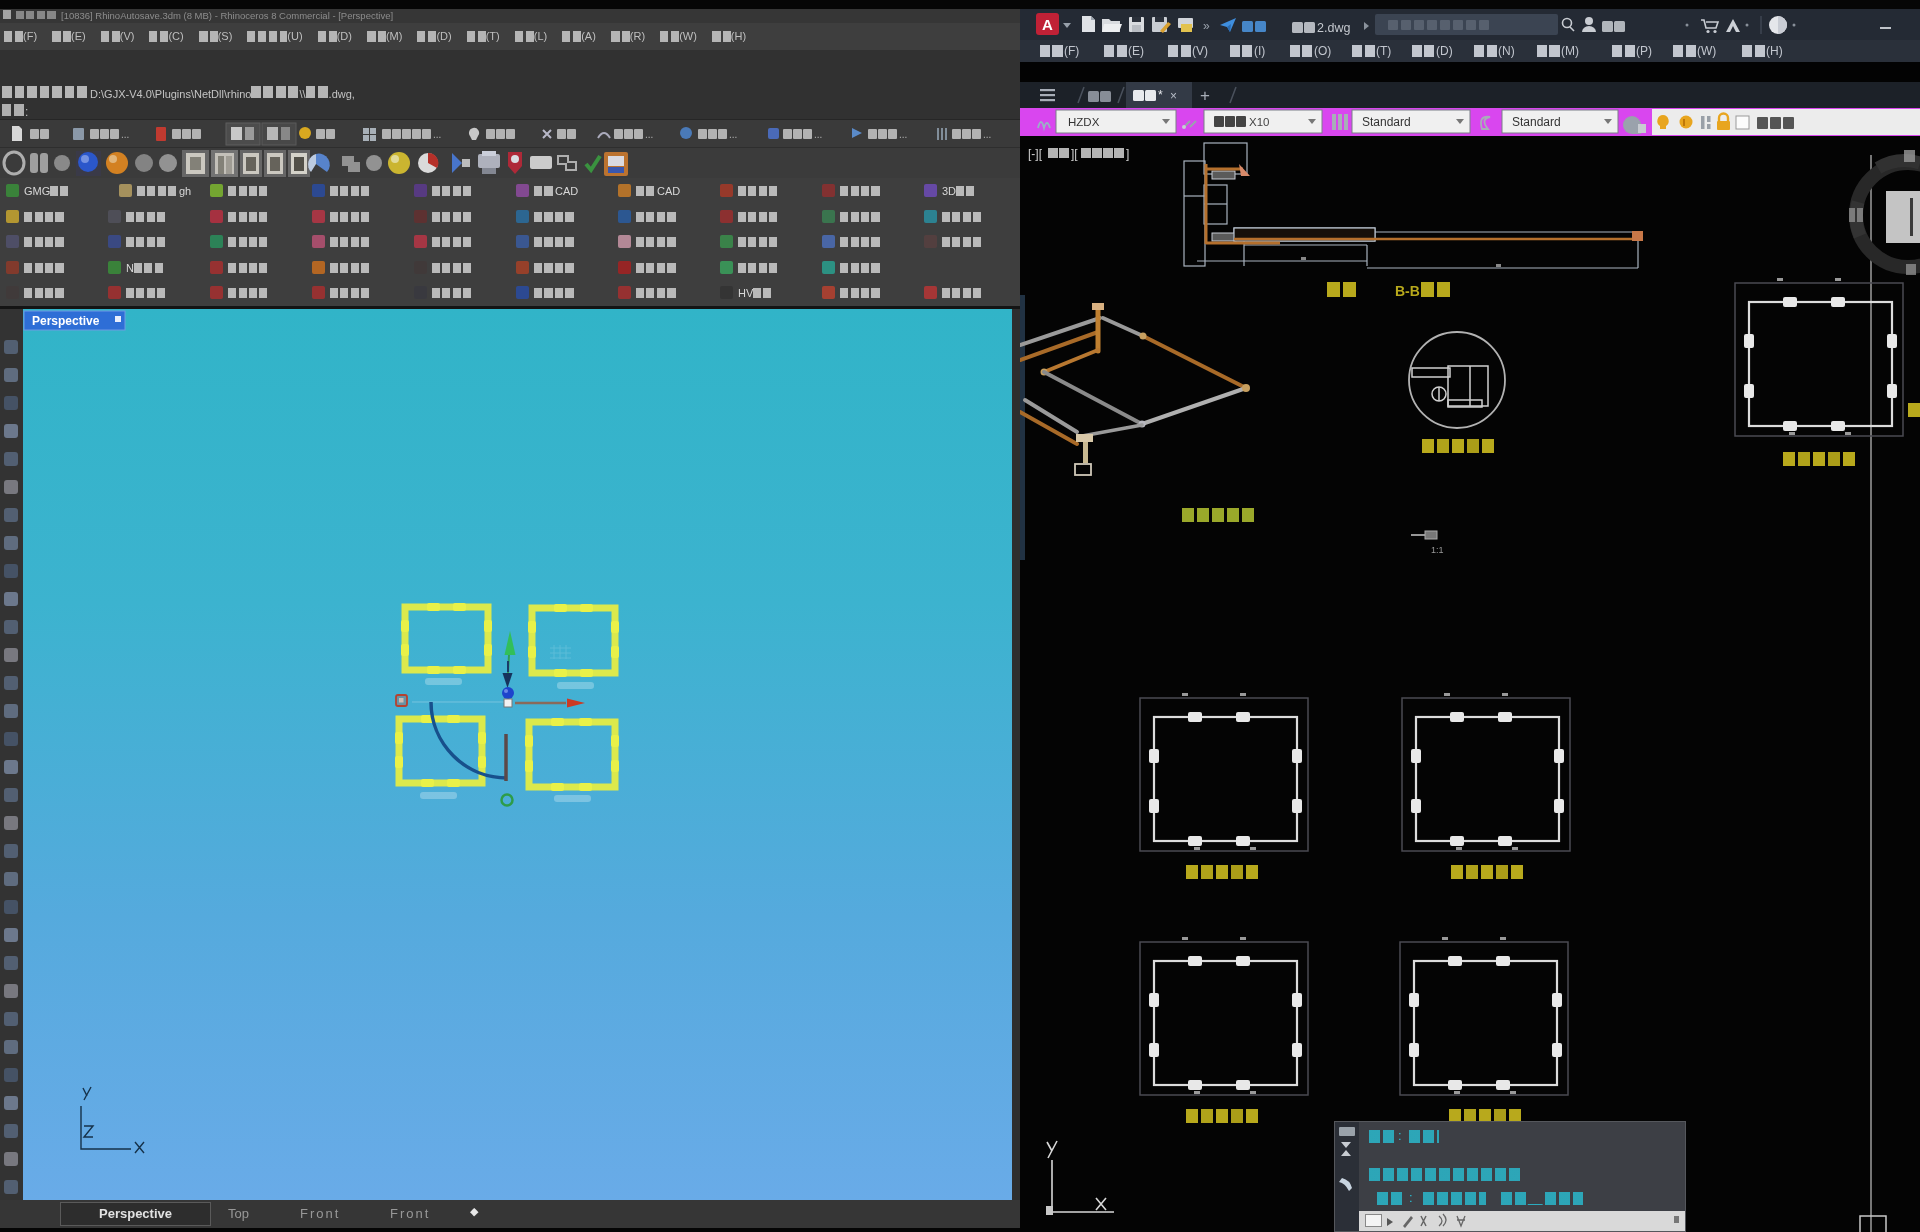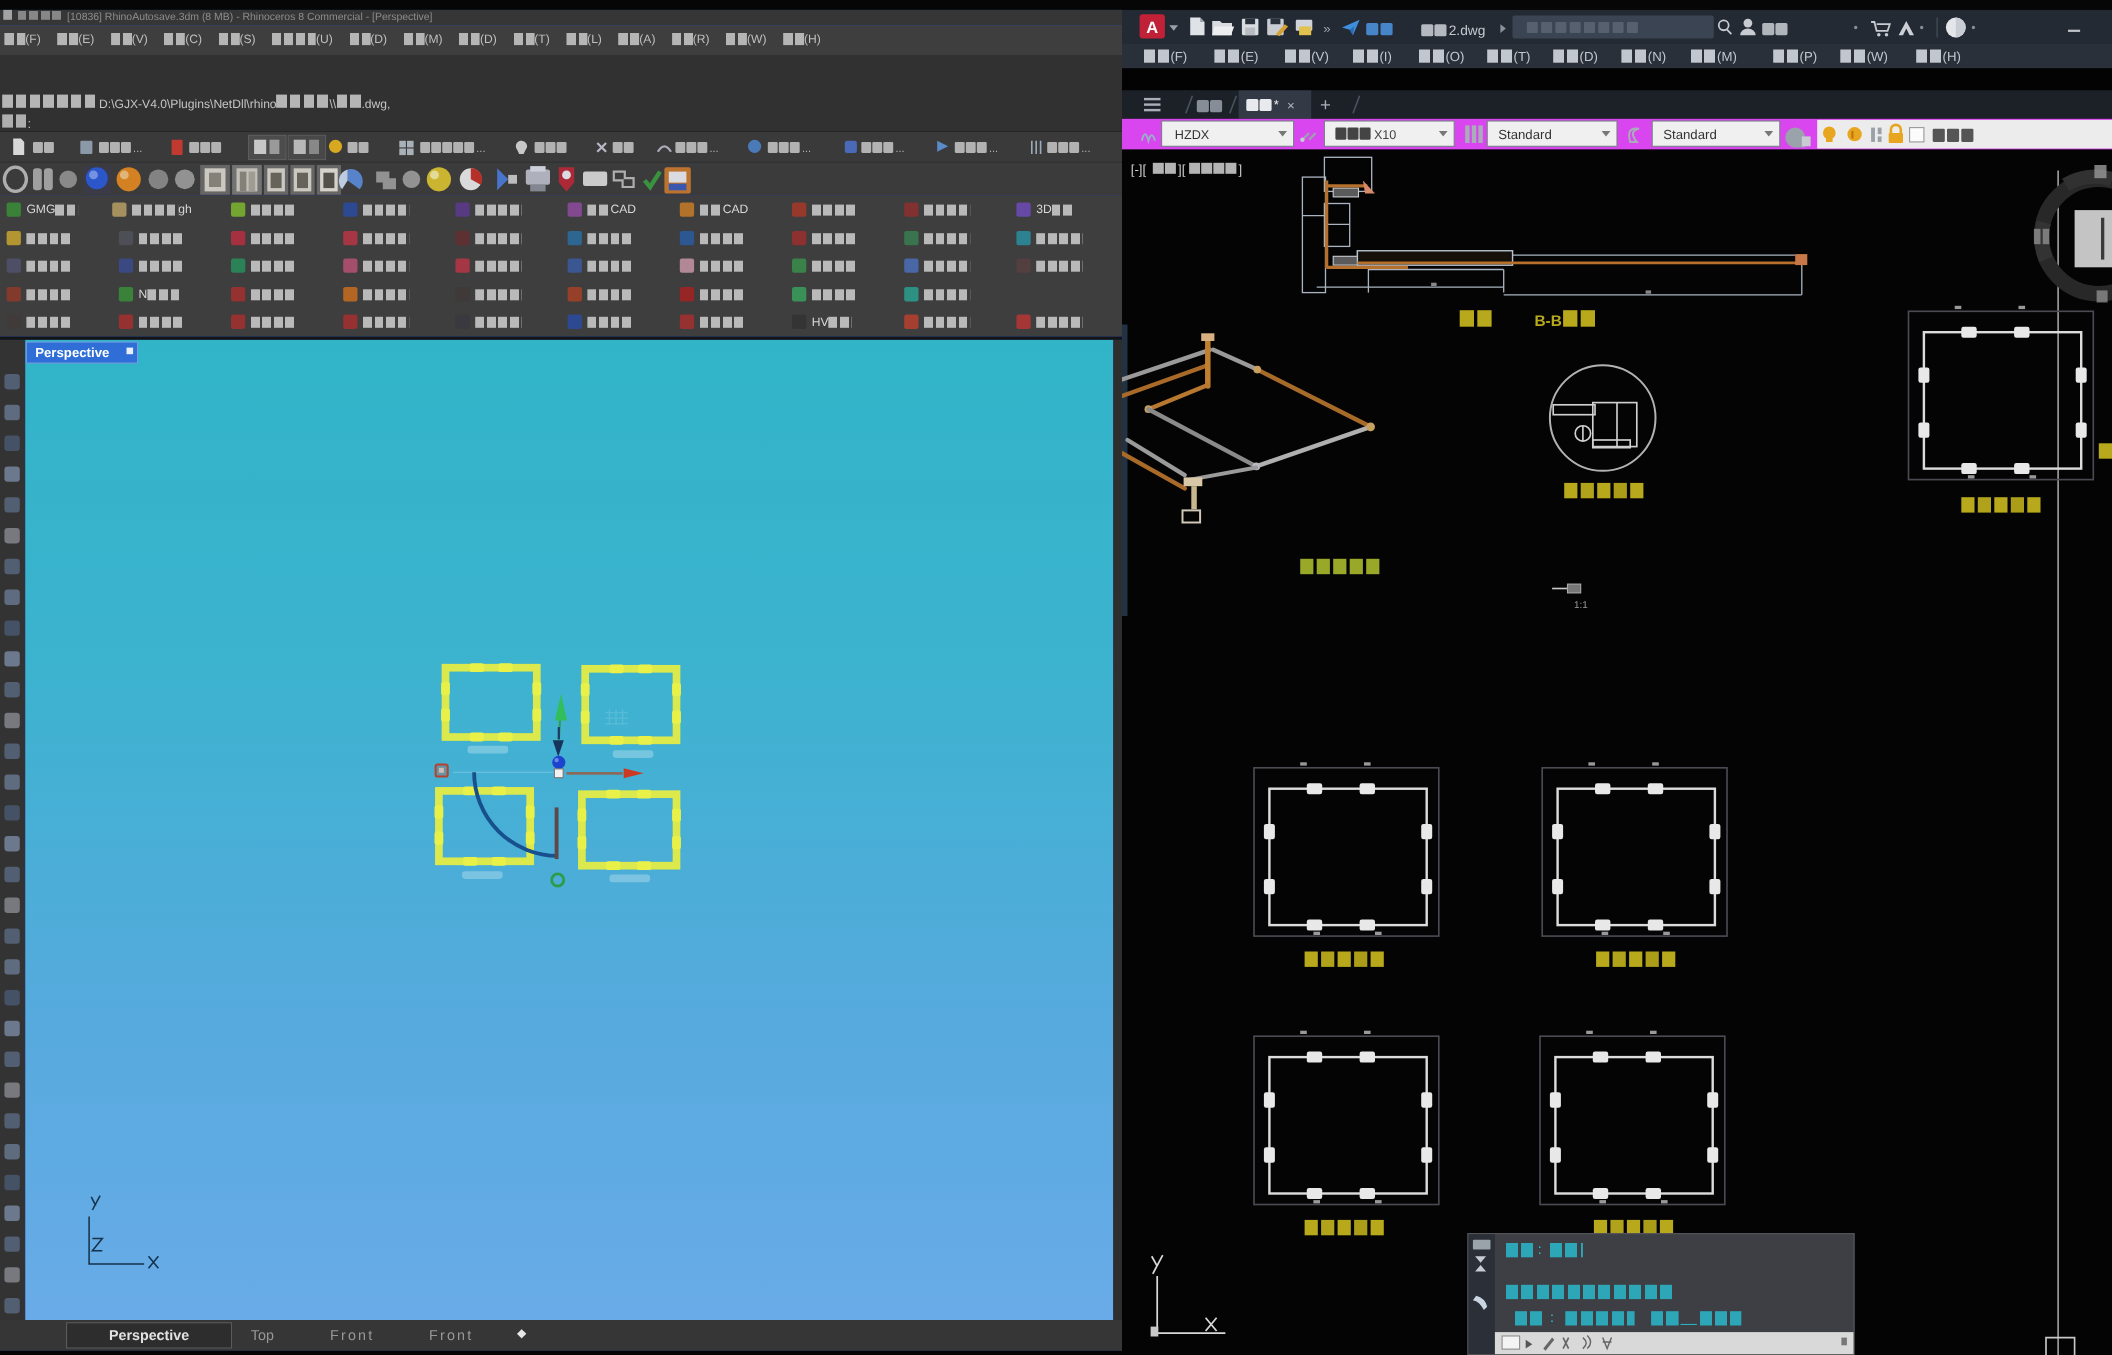--- a/index.html
+++ b/index.html
@@ -2,21 +2,21 @@
 <html><head><meta charset="utf-8">
 <style>
 *{margin:0;padding:0;box-sizing:border-box}
 html,body{width:1920px;height:1232px;overflow:hidden;background:#000;font-family:"Liberation Sans",sans-serif}
 .abs{position:absolute}
 #stage{position:relative;width:1920px;height:1232px}
 
 .cj{display:inline-block;height:10px;background:repeating-linear-gradient(90deg,currentColor 0 8px,transparent 8px 10.5px);opacity:.9}
 .cj12{display:inline-block;height:12px;background:repeating-linear-gradient(90deg,currentColor 0 9.5px,transparent 9.5px 12.5px);opacity:.9}
 
-#rh{left:0;top:0;width:1020px;height:1232px;background:#1d4ed8}
+#rh{left:0;top:0;width:1020px;height:1232px;background:#404040}
 .r-top{left:0;top:0;width:1020px;height:9px;background:#060606}
 .r-title{left:0;top:9px;width:1020px;height:14px;background:#363636;color:#8d8d8d;font-size:9.5px;line-height:14px;white-space:nowrap}
 .r-menu{left:0;top:23px;width:1020px;height:27px;background:#3e3e3e;color:#bfbfbf;font-size:11px;line-height:27px;white-space:nowrap}
 .rm{margin-right:15px}
 .rm:before{content:"";display:inline-block;height:11px;vertical-align:-2px;background:repeating-linear-gradient(90deg,#b5b5b5 0 8.5px,transparent 8.5px 11px)}
 .rm[data-n="2"]:before{width:19px}
 .rm[data-n="4"]:before{width:40px}
 .r-hist{left:0;top:50px;width:1020px;height:70px;background:#313131;border-bottom:1px solid #262626}
 .r-cmdtx{left:2px;top:86px;color:#c4c4c4;font-size:11px;white-space:nowrap}
 .r-cmd2{left:2px;top:104px;color:#bdbdbd;font-size:12px}
@@ -210,21 +210,21 @@
           <rect x="608" y="8" width="16" height="10" fill="#e8e8f0"></rect>
           <rect x="608" y="19" width="16" height="6" fill="#3a5ab8"></rect>
     </svg>
   </div>
   <div class="r-grid abs" id="rgrid">
 <div class="cell" style="left:1px;top:0px">
           <span class="cic" style="background:#3a8a3a"></span>
           <span style="font-size:11px;color:#d8d8d8">GMG</span>
           <span class="cj" style="width:21px"></span>
         </div>
-<div class="cell" style="left:97px;top:0px">
+<div class="cell" style="left:114px;top:0px">
           <span class="cic" style="background:#b09a60"></span>
           <span class="cj" style="width:42px"></span>
           <span style="font-size:11px;color:#d8d8d8">gh</span>
         </div>
 <div class="cell" style="left:205px;top:0px">
           <span class="cic" style="background:#7ab030"></span>
           <span class="cj" style="width:42px"></span>
         </div>
 <div class="cell" style="left:307px;top:0px">
           <span class="cic" style="background:#2a4a9a"></span>

